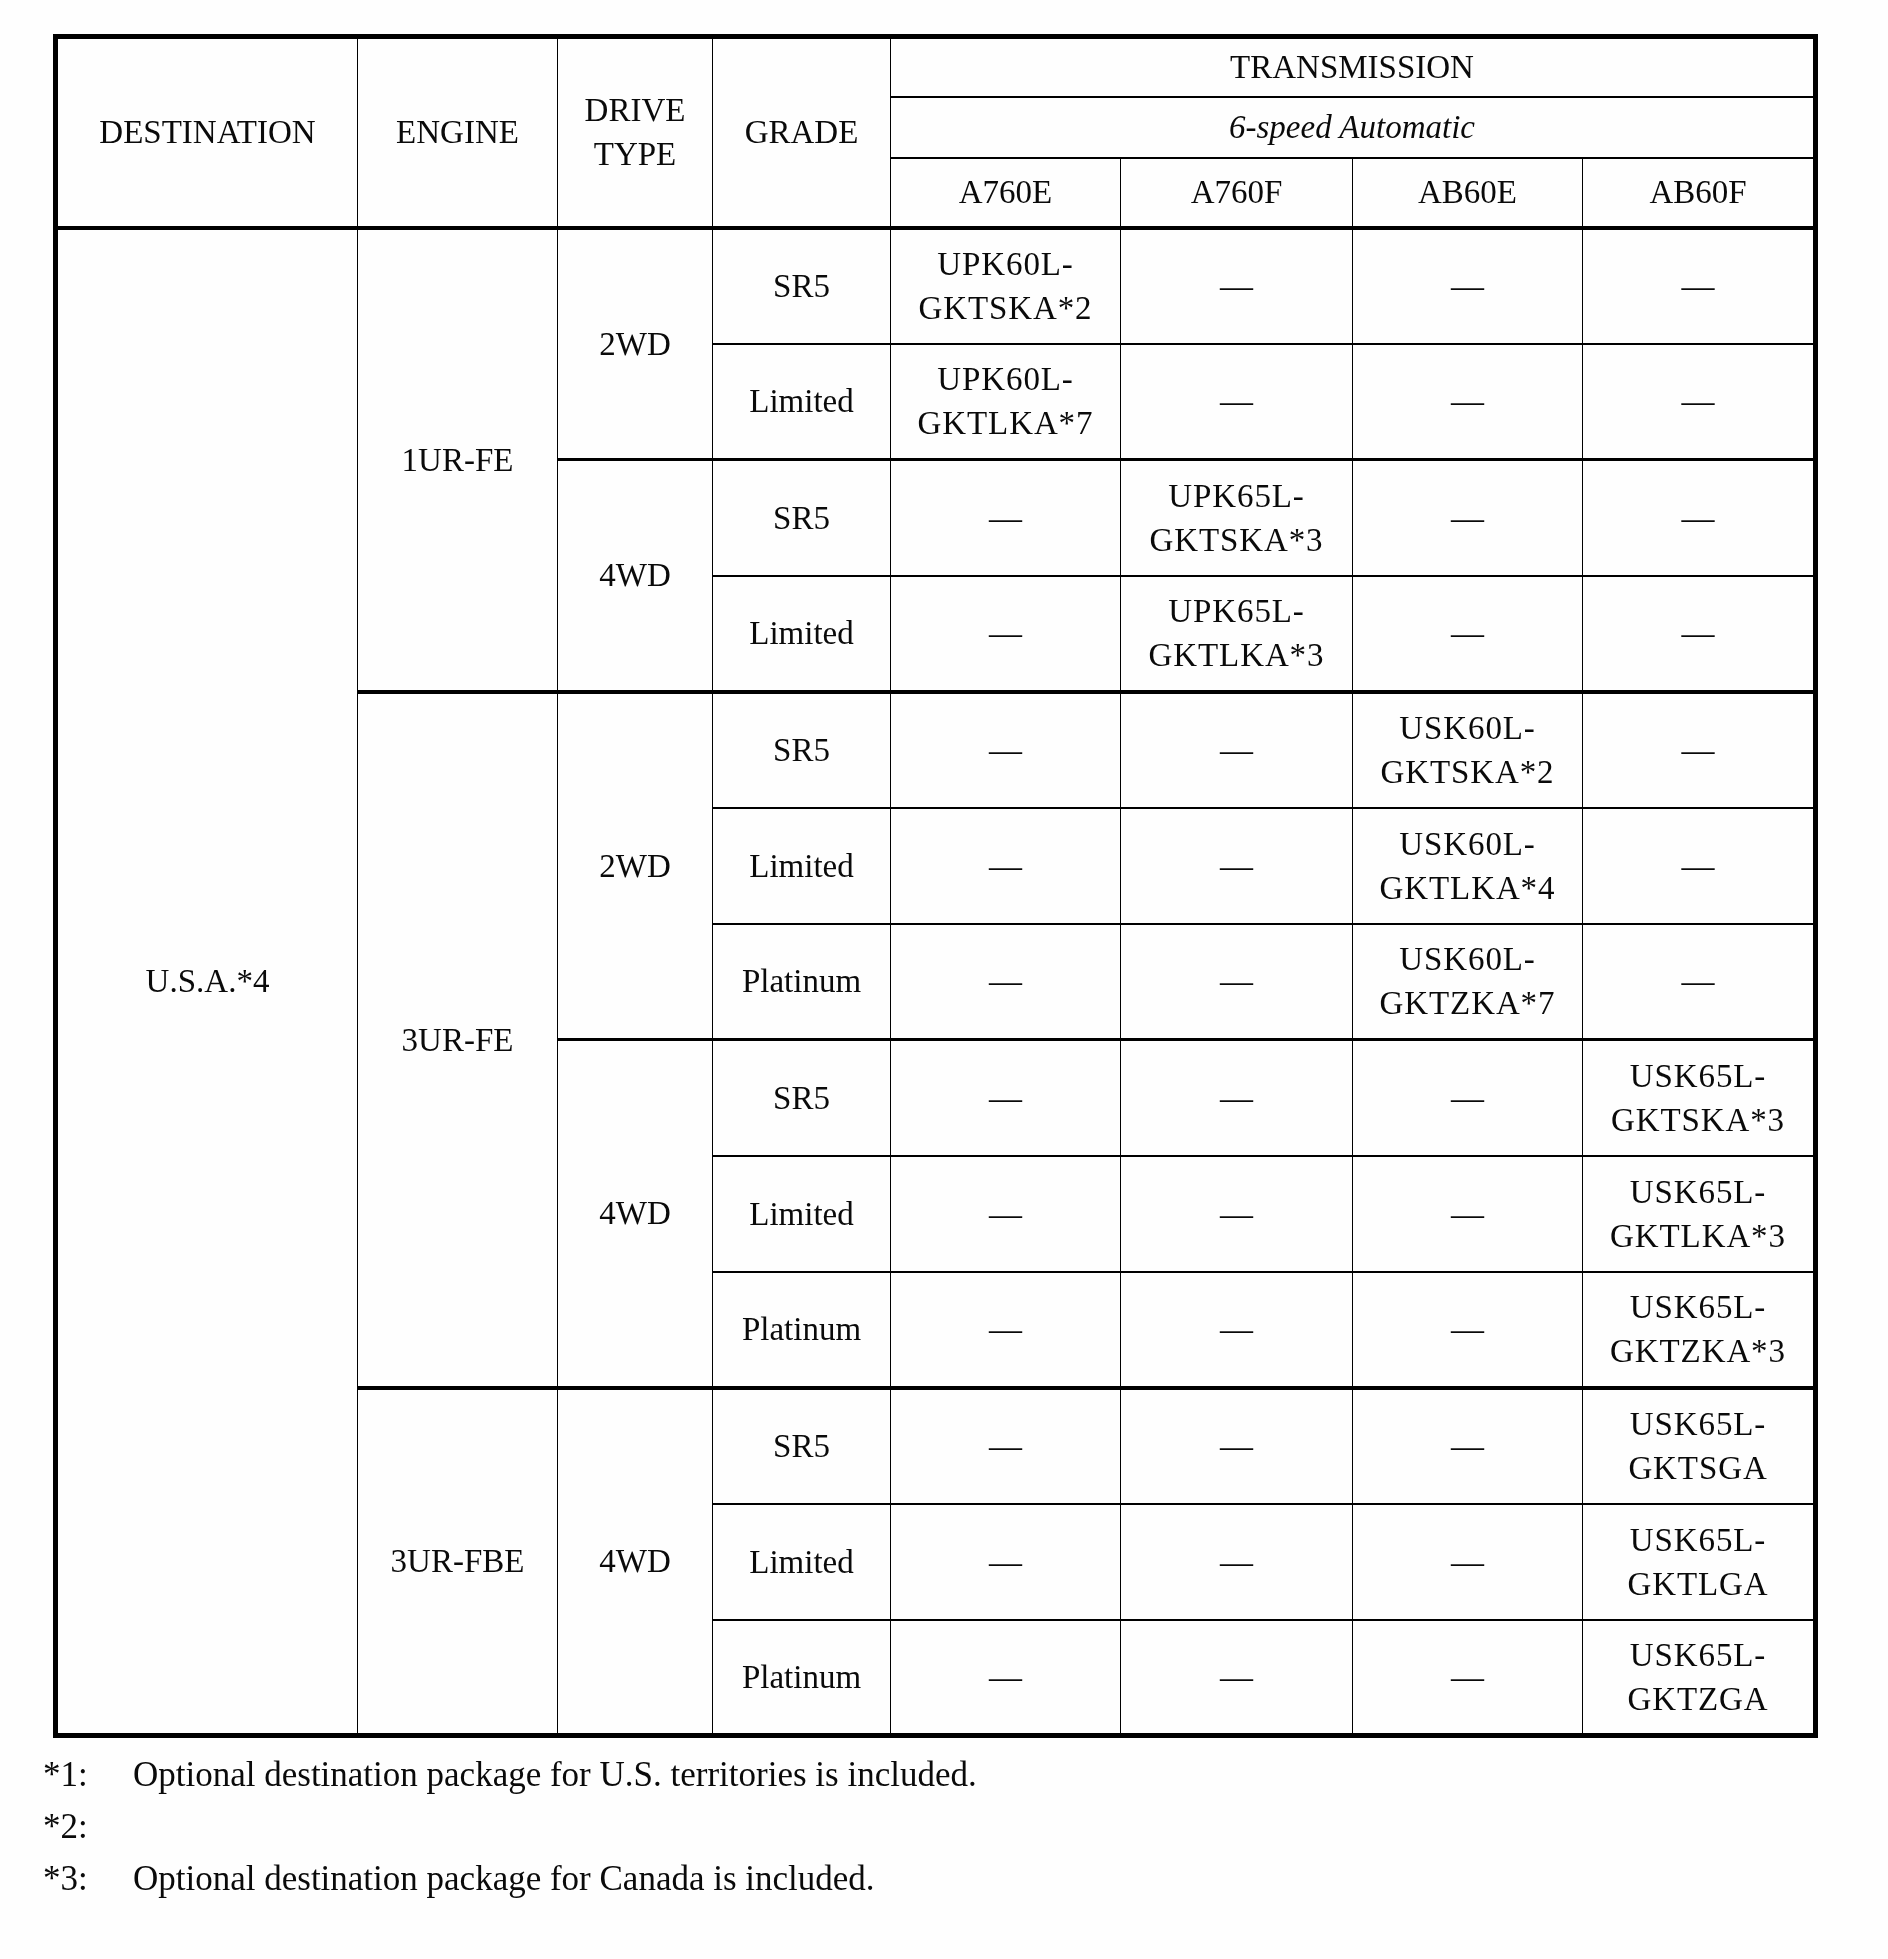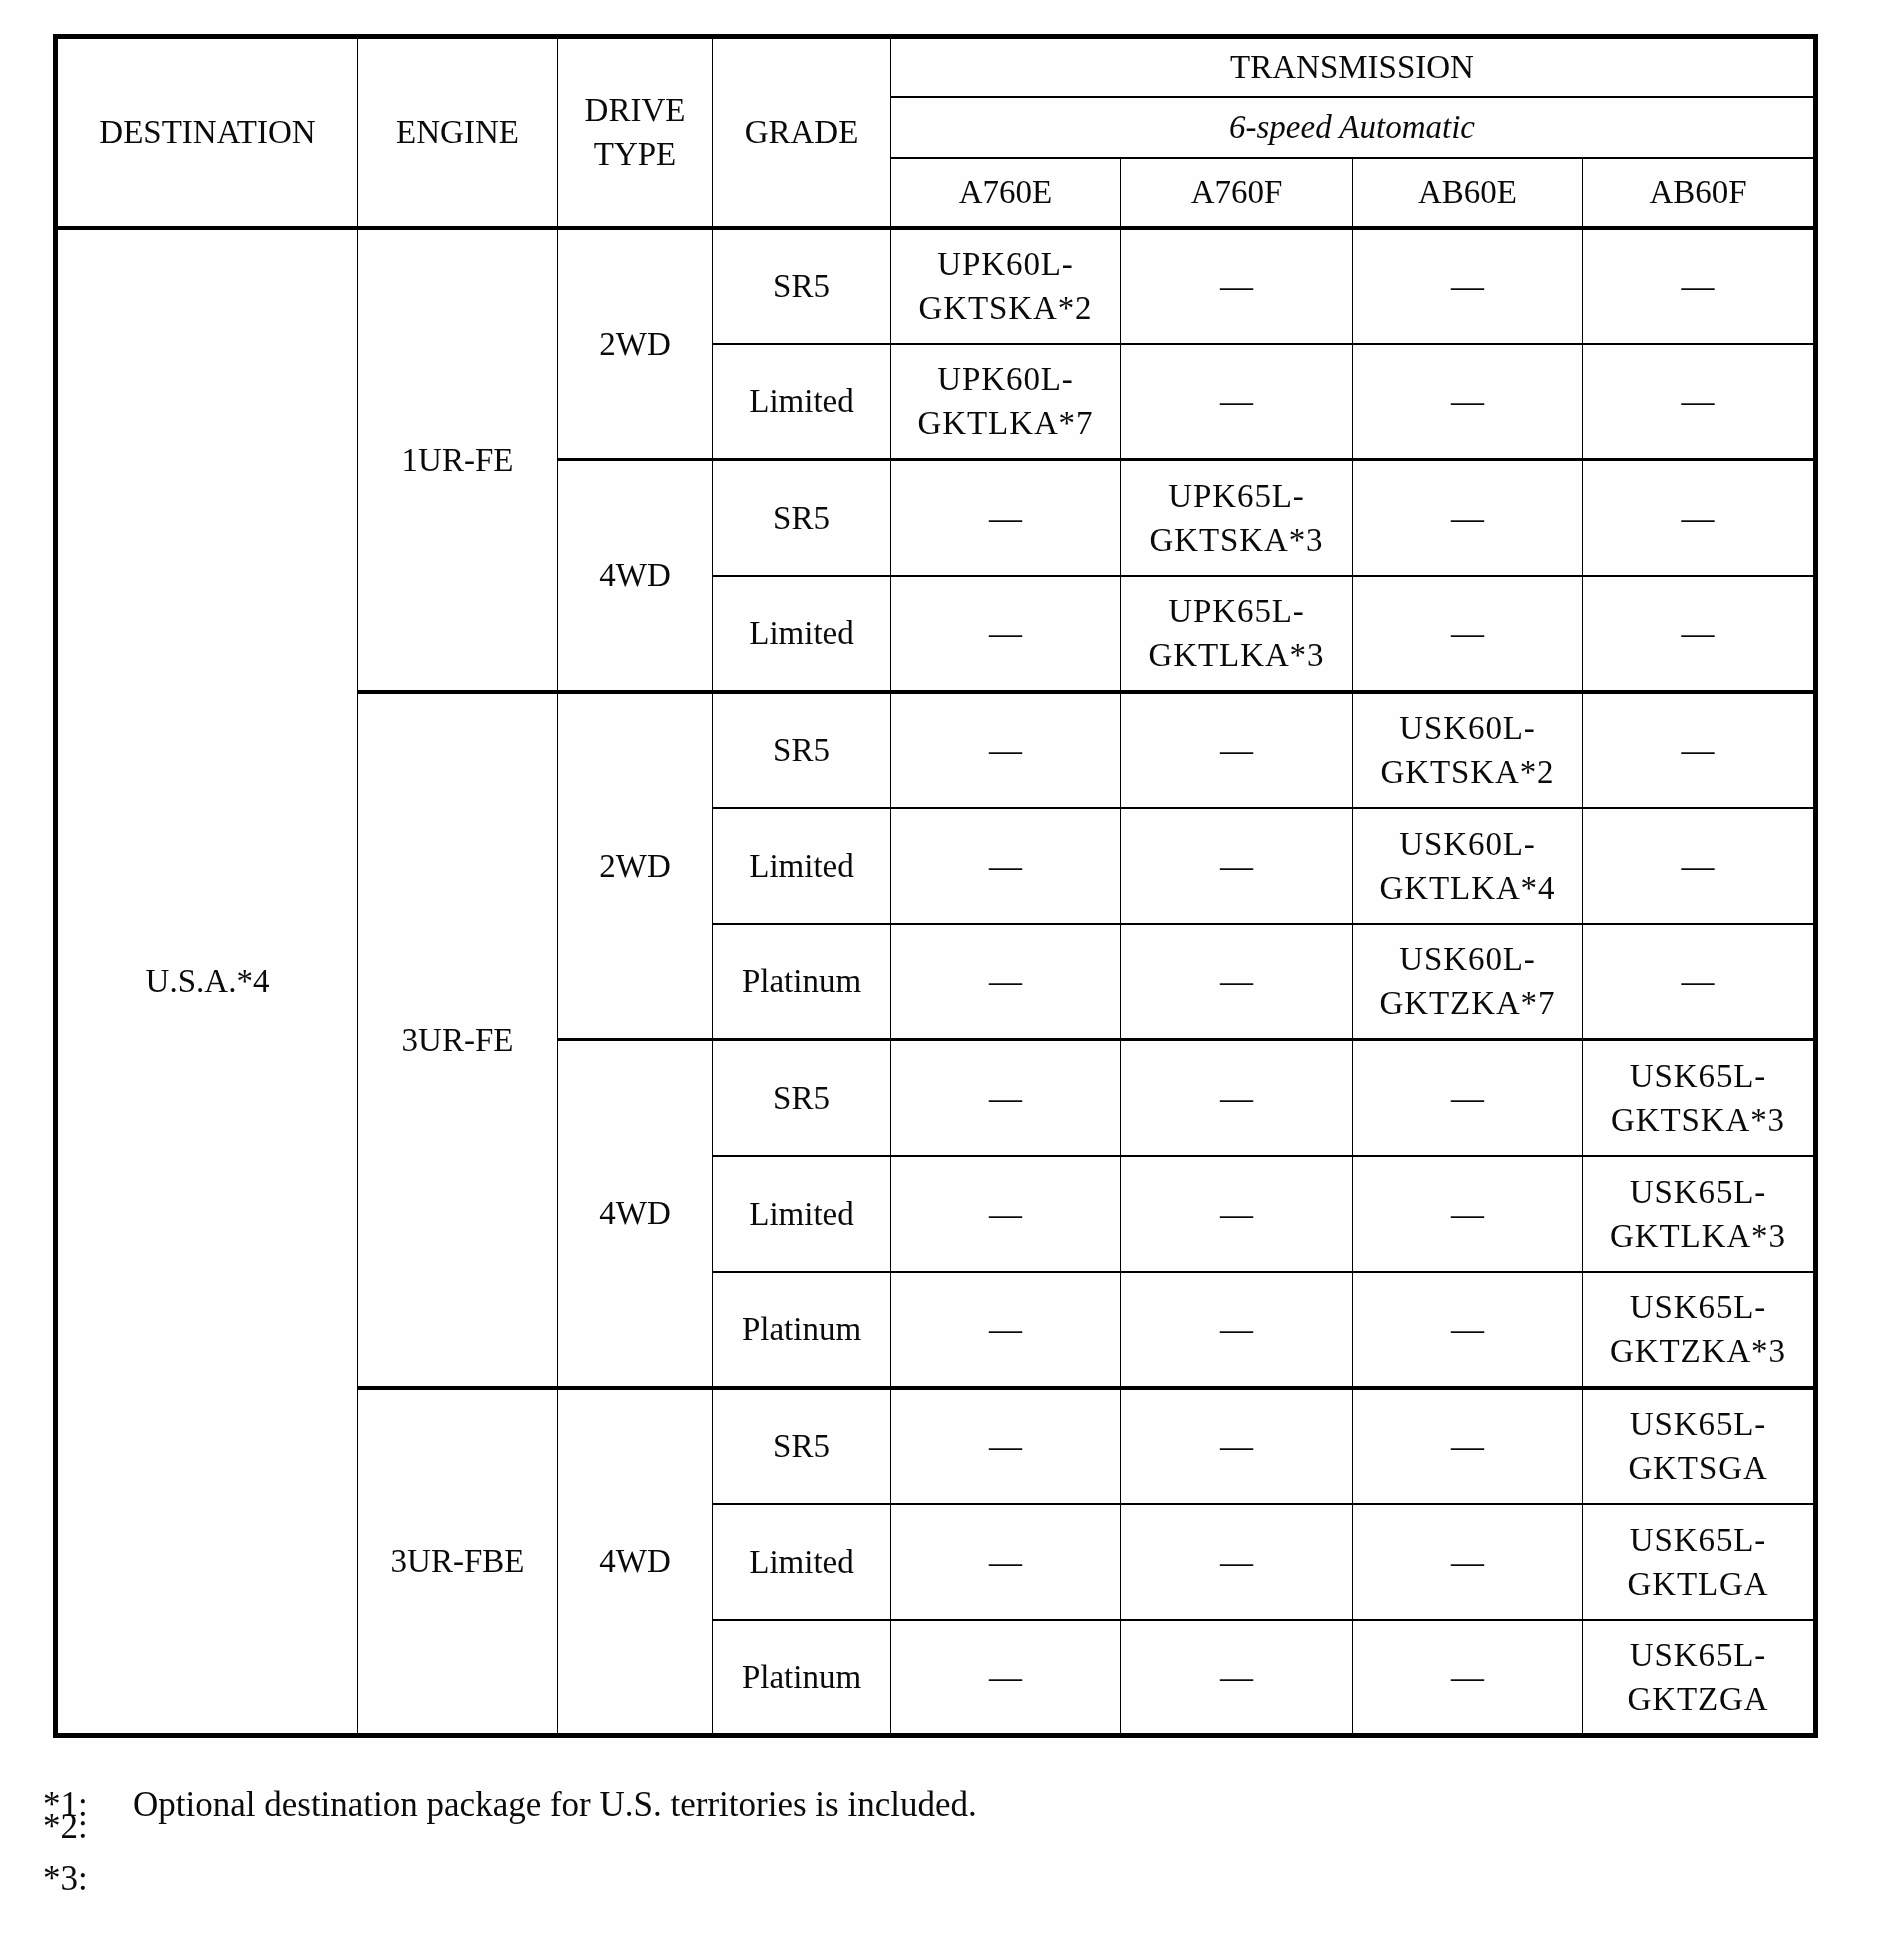--- a/index.html
+++ b/index.html
@@ -46,21 +46,20 @@
     height:52px;
   }
   .footnote .fn-label{
     width:90px;
     flex:0 0 90px;
     text-align:left;
   }
   .footnote .fn-text{
     text-align:center;
     white-space:nowrap;
-    margin-top:30px;
   }
 </style>
 </head>
 <body>
 
 <div class="page">
 
   <table class="model-table">
     <colgroup>
       <col style="width:302px">
@@ -197,17 +196,18 @@
   <div class="footnotes">
     <div class="footnote">
       <span class="fn-label">*1:</span>
       <span class="fn-text">Optional destination package for U.S. territories is included.</span>
     </div>
     <div class="footnote">
       <span class="fn-label">*2:</span>
     </div>
     <div class="footnote">
       <span class="fn-label">*3:</span>
+      <span class="fn-text">Optional destination package for Canada is included.</span>
     </div>
   </div>
 
 </div>
 
 
 </body></html>

